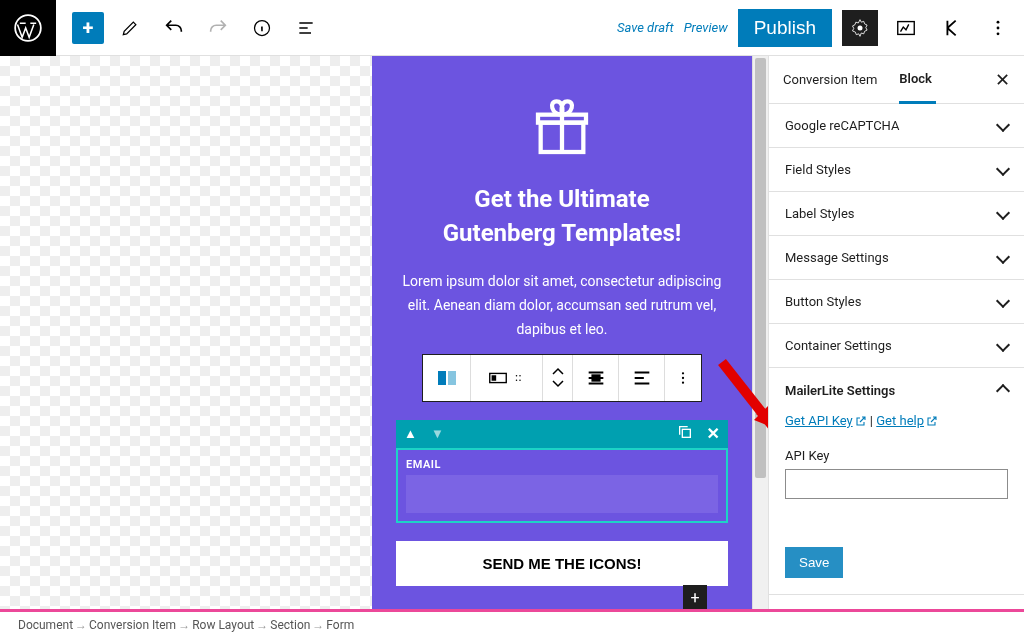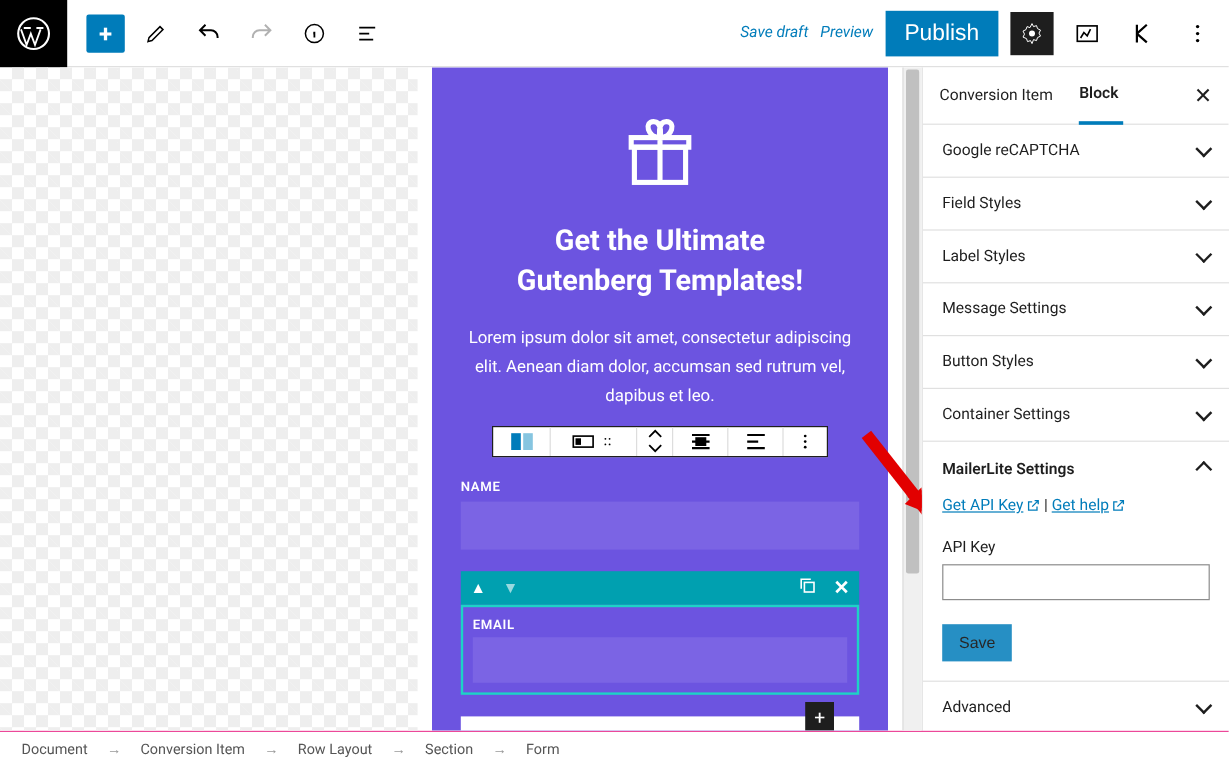--- a/index.html
+++ b/index.html
@@ -9,21 +9,21 @@
 .wp-logo { width: 56px; height: 56px; background: #000; display: flex; align-items: center; justify-content: center; color: #fff; }
 .add-btn { width: 32px; height: 32px; background: #007cba; color: #fff; display: flex; align-items: center; justify-content: center; margin-left: 16px; border-radius: 2px; font-size: 20px; font-weight: bold; }
 .tool-icons { display: flex; gap: 8px; margin-left: 8px; align-items: center; }
 .tool-icon { width: 36px; height: 36px; display: flex; align-items: center; justify-content: center; color: #1e1e1e; }
 .tool-icon.disabled { opacity: 0.3; }
 .topbar-right { margin-left: auto; display: flex; align-items: center; gap: 10px; padding-right: 8px; }
 .link-gray { color: #007cba; font-size: 13px; font-style: italic; }
 .publish-btn { background: #007cba; color: #fff; padding: 8px 16px; border: none; font-size: 19px; }
 .settings-btn { width: 36px; height: 36px; background: #1e1e1e; color: #fff; display: flex; align-items: center; justify-content: center; }
 .main { flex: 1; display: flex; overflow: hidden; }
-.canvas { flex: 1; display: flex; position: relative; overflow: hidden; gap: 12px; }
+.canvas { flex: 1; display: flex; position: relative; overflow: hidden; }
 .checker { flex: 1; background-image: linear-gradient(45deg,#eee 25%,transparent 25%),linear-gradient(-45deg,#eee 25%,transparent 25%),linear-gradient(45deg,transparent 75%,#eee 75%),linear-gradient(-45deg,transparent 75%,#eee 75%); background-size: 20px 20px; background-position: 0 0,0 10px,10px -10px,-10px 0; }
 .preview-panel { width: 380px; background: #6c54e0; color: #fff; padding: 24px 24px 16px; position: relative; display: flex; flex-direction: column; align-items: center; overflow: hidden; }
 .gift-icon { margin: 16px 0 20px; }
 .hero-title { font-size: 24px; font-weight: 700; text-align: center; line-height: 1.4; margin-bottom: 20px; }
 .hero-text { font-size: 14px; text-align: center; line-height: 1.7; margin-bottom: 12px; }
 .block-toolbar { background: #fff; border: 1px solid #1e1e1e; display: flex; height: 48px; width: 280px; margin-bottom: 18px; }
 .tb-cell { border-right: 1px solid #ddd; display: flex; align-items: center; justify-content: center; }
 .tb-a { width: 48px; }
 .tb-b { width: 72px; gap: 4px; }
 .tb-c { width: 30px; flex-direction: column; gap: 1px; }
@@ -51,24 +51,24 @@
 .panels { flex: 1; overflow-y: auto; }
 .panel-row { display: flex; align-items: center; justify-content: space-between; padding: 14px 16px; border-bottom: 1px solid #e0e0e0; font-size: 13px; }
 .panel-row.open { font-weight: 600; border-bottom: none; }
 .chev::before { content: ""; display: inline-block; width: 8px; height: 8px; border-right: 2px solid #1e1e1e; border-bottom: 2px solid #1e1e1e; transform: rotate(45deg); margin-top: -4px; }
 .chev.up::before { transform: rotate(-135deg); margin-top: 4px; }
 .ml-body { padding: 0 16px 16px; border-bottom: 1px solid #e0e0e0; }
 .api-links { font-size: 13px; margin-bottom: 18px; }
 .api-link { color: #007cba; text-decoration: underline; }
 .api-label { font-size: 13px; margin-bottom: 6px; display: block; }
 .api-input { width: 100%; height: 30px; border: 1px solid #8c8c8c; padding: 4px; margin-bottom: 20px; }
-.save-btn { background: #007cba; color: #000000; border: none; padding: 8px 14px; opacity: 0.85; }
+.save-btn { background: #007cba; color: #ffffff; border: none; padding: 8px 14px; opacity: 0.85; margin-top: 28px; }
 .arrow-overlay { position: absolute; left: 716px; top: 300px; pointer-events: none; z-index: 50; }
 .arrow-overlay svg { width: 68px; height: 88px; }
-.breadcrumb { height: 28px; border-top: 1px solid #ec4899; display: flex; align-items: center; padding: 0 18px; font-size: 12px; color: #555; gap: 16px; }
+.breadcrumb { height: 28px; border-top: 3px solid #ec4899; display: flex; align-items: center; padding: 0 18px; font-size: 12px; color: #555; gap: 2px; }
 .bc-sep { color: #999; }
 .ext-link-icon { display: inline-block; vertical-align: -2px; margin-left: 2px;}
 </style>
 </head>
 <body>
 
 <div class="app">
 
   <div class="topbar">
     <div class="wp-logo">
@@ -196,24 +196,20 @@
             </div>
           <div class="tb-cell tb-f">
               <svg width="16" height="20" viewBox="0 0 24 24">
                 <circle cx="12" cy="5" r="1.7" fill="#000"></circle>
                 <circle cx="12" cy="12" r="1.7" fill="#000"></circle>
                 <circle cx="12" cy="19" r="1.7" fill="#000"></circle>
               </svg>
             </div>
         </div>
 
-        <div class="form-field">
-          <div class="field-label">NAME</div>
-          <input class="field-input" style="">
-        </div>
 
         <div class="email-wrap">
           <div class="email-toolbar">
             <span>▲</span>
             <span style="margin-left:14px;opacity:.6">▼</span>
             <span style="margin-left:auto;margin-right:14px"><svg width="16" height="16" viewBox="0 0 24 24" stroke="#fff" fill="none" stroke-width="2">
                   <rect x="8" y="8" width="12" height="12"></rect>
                   <path d="M4 16V4h12"></path>
                 </svg></span>
             <span style="font-size:16px;font-weight:bold">✕</span>

